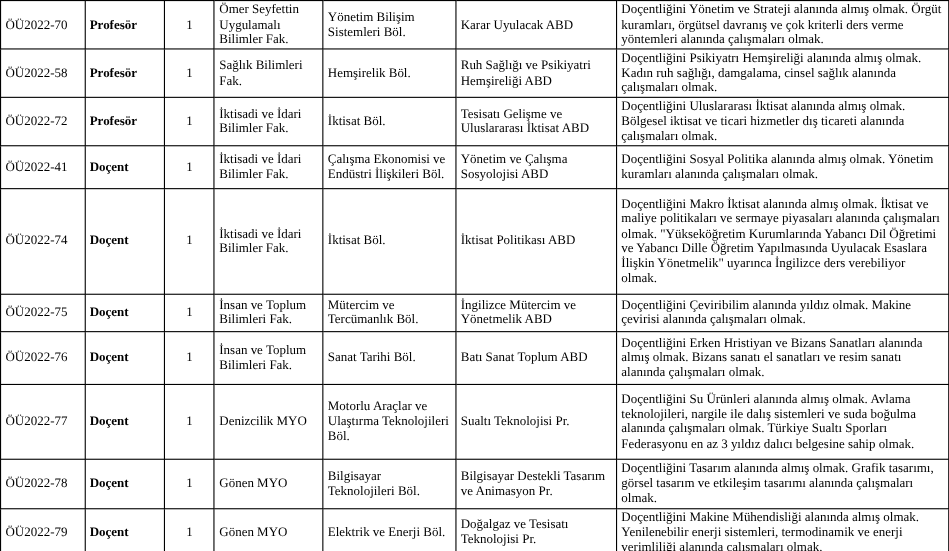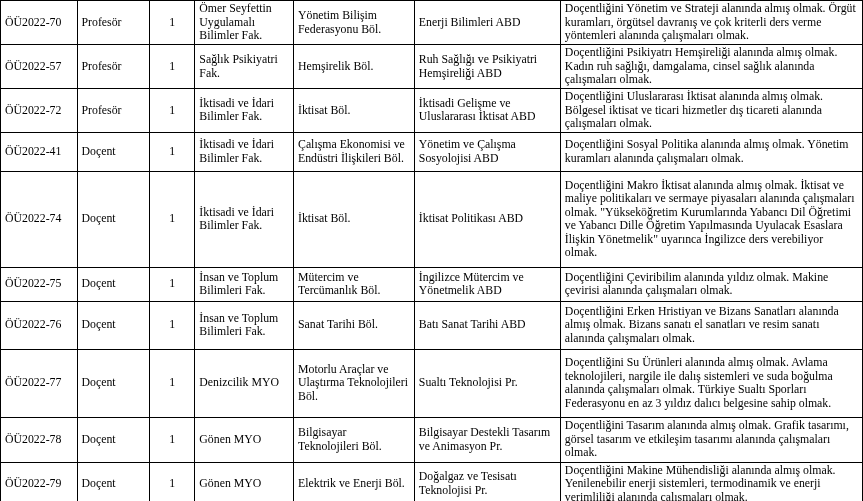--- a/index.html
+++ b/index.html
@@ -19,21 +19,21 @@
     background: #ffffff;
   }
   .doc-table td {
     border: 1px solid #000000;
     vertical-align: middle;
     padding: 1px 4px;
     overflow: hidden;
     word-wrap: break-word;
   }
   .c-code   { width: 76px; }
-  .c-title  { width: 72px; }
+  .c-title  { width: 72px; font-weight: bold; }
   .c-count  { width: 45px; text-align: center; }
   .c-fac    { width: 98px; }
   .c-dept   { width: 120px; }
   .c-prog   { width: 145px; }
   .c-req    { width: 300px; }
   tr.r0 { height: 44px; }
   tr.r1 { height: 44px; }
   tr.r2 { height: 40px; }
   tr.r3 { height: 39px; }
   tr.r4 { height: 96px; }
@@ -55,40 +55,40 @@
       <col class="c-dept">
       <col class="c-prog">
       <col class="c-req">
   </colgroup>
   <tbody>
     <tr class="r0">
       <td class="c-code">ÖÜ2022-70</td>
       <td class="c-title">Profesör</td>
       <td class="c-count">1</td>
       <td class="c-fac">Ömer Seyfettin Uygulamalı Bilimler Fak.</td>
-      <td class="c-dept">Yönetim Bilişim Federasyonu Böl.</td>
-      <td class="c-prog">Enerji Bilimleri ABD</td>
+      <td class="c-dept">Yönetim Bilişim Sistemleri Böl.</td>
+      <td class="c-prog">Karar Uyulacak ABD</td>
       <td class="c-req">Doçentliğini Yönetim ve Strateji alanında almış olmak. Örgüt kuramları, örgütsel davranış ve çok kriterli ders verme yöntemleri alanında çalışmaları olmak.</td>
     </tr>
     <tr class="r1">
-      <td class="c-code">ÖÜ2022-57</td>
+      <td class="c-code">ÖÜ2022-58</td>
       <td class="c-title">Profesör</td>
       <td class="c-count">1</td>
-      <td class="c-fac">Sağlık Psikiyatri Fak.</td>
+      <td class="c-fac">Sağlık Bilimleri Fak.</td>
       <td class="c-dept">Hemşirelik Böl.</td>
       <td class="c-prog">Ruh Sağlığı ve Psikiyatri Hemşireliği ABD</td>
       <td class="c-req">Doçentliğini Psikiyatrı Hemşireliği alanında almış olmak. Kadın ruh sağlığı, damgalama, cinsel sağlık alanında çalışmaları olmak.</td>
     </tr>
     <tr class="r2">
       <td class="c-code">ÖÜ2022-72</td>
       <td class="c-title">Profesör</td>
       <td class="c-count">1</td>
       <td class="c-fac">İktisadi ve İdari Bilimler Fak.</td>
       <td class="c-dept">İktisat Böl.</td>
-      <td class="c-prog">İktisadi Gelişme ve Uluslararası İktisat ABD</td>
+      <td class="c-prog">Tesisatı Gelişme ve Uluslararası İktisat ABD</td>
       <td class="c-req">Doçentliğini Uluslararası İktisat alanında almış olmak. Bölgesel iktisat ve ticari hizmetler dış ticareti alanında çalışmaları olmak.</td>
     </tr>
     <tr class="r3">
       <td class="c-code">ÖÜ2022-41</td>
       <td class="c-title">Doçent</td>
       <td class="c-count">1</td>
       <td class="c-fac">İktisadi ve İdari Bilimler Fak.</td>
       <td class="c-dept">Çalışma Ekonomisi ve Endüstri İlişkileri Böl.</td>
       <td class="c-prog">Yönetim ve Çalışma Sosyolojisi ABD</td>
       <td class="c-req">Doçentliğini Sosyal Politika alanında almış olmak. Yönetim kuramları alanında çalışmaları olmak.</td>
@@ -110,21 +110,21 @@
       <td class="c-dept">Mütercim ve Tercümanlık Böl.</td>
       <td class="c-prog">İngilizce Mütercim ve Yönetmelik ABD</td>
       <td class="c-req">Doçentliğini Çeviribilim alanında yıldız olmak. Makine çevirisi alanında çalışmaları olmak.</td>
     </tr>
     <tr class="r6">
       <td class="c-code">ÖÜ2022-76</td>
       <td class="c-title">Doçent</td>
       <td class="c-count">1</td>
       <td class="c-fac">İnsan ve Toplum Bilimleri Fak.</td>
       <td class="c-dept">Sanat Tarihi Böl.</td>
-      <td class="c-prog">Batı Sanat Tarihi ABD</td>
+      <td class="c-prog">Batı Sanat Toplum ABD</td>
       <td class="c-req">Doçentliğini Erken Hristiyan ve Bizans Sanatları alanında almış olmak. Bizans sanatı el sanatları ve resim sanatı alanında çalışmaları olmak.</td>
     </tr>
     <tr class="r7">
       <td class="c-code">ÖÜ2022-77</td>
       <td class="c-title">Doçent</td>
       <td class="c-count">1</td>
       <td class="c-fac">Denizcilik MYO</td>
       <td class="c-dept">Motorlu Araçlar ve Ulaştırma Teknolojileri Böl.</td>
       <td class="c-prog">Sualtı Teknolojisi Pr.</td>
       <td class="c-req">Doçentliğini Su Ürünleri alanında almış olmak. Avlama teknolojileri, nargile ile dalış sistemleri ve suda boğulma alanında çalışmaları olmak. Türkiye Sualtı Sporları Federasyonu en az 3 yıldız dalıcı belgesine sahip olmak.</td>

